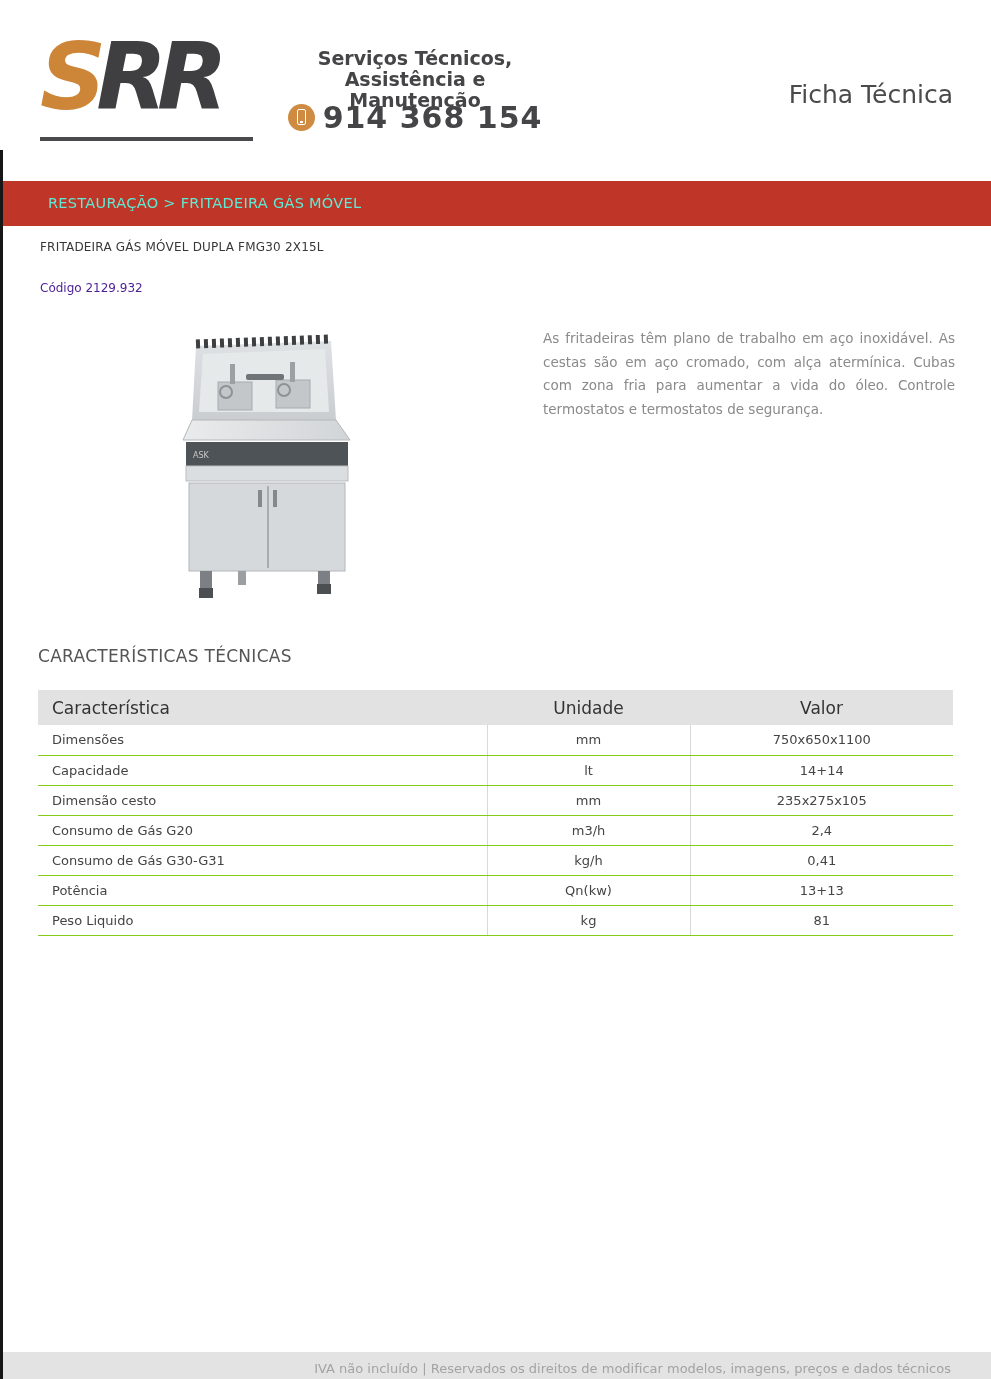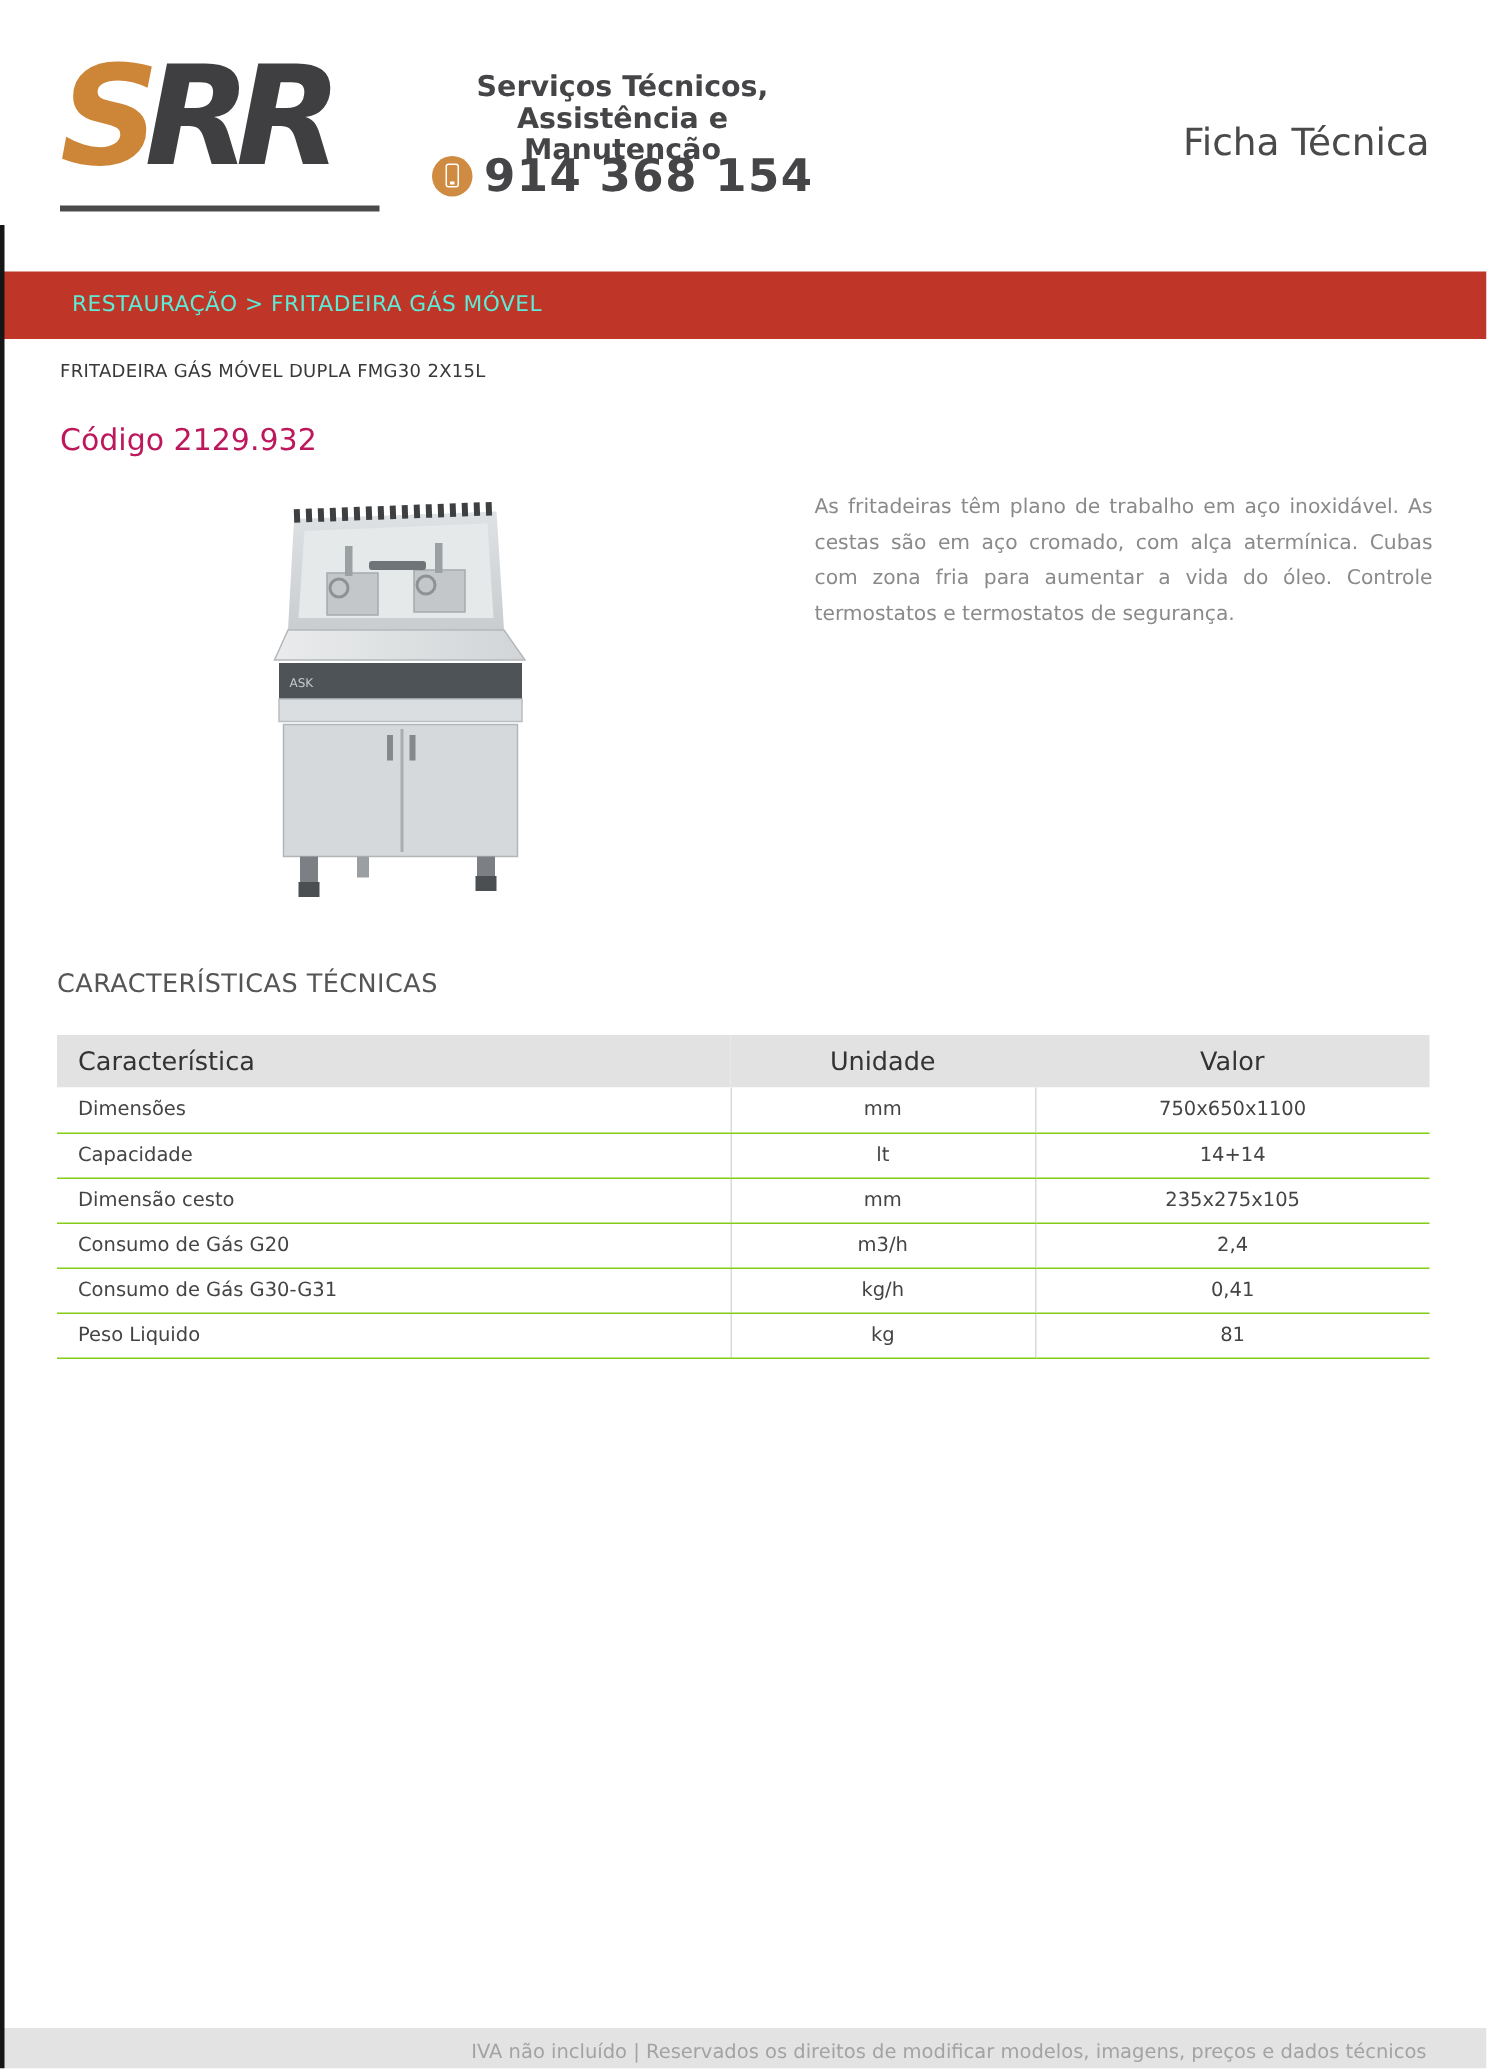--- a/index.html
+++ b/index.html
@@ -28,21 +28,21 @@
   .phone-number { font-weight:bold; font-size:30px; color:#454547; letter-spacing:1px; white-space:nowrap; }
 
   .ficha { position:absolute; right:38px; top:80px; font-size:25px; color:#4a4a4a; }
 
   
   .crumbbar { position:absolute; top:181px; left:0; right:0; height:45px; background:#bf3629; }
   .crumbbar .crumb { position:absolute; left:48px; top:0; line-height:45px; font-size:14.5px; color:#5eead4; letter-spacing:.3px; }
 
   
   .prod-title { position:absolute; left:40px; top:240px; font-size:12px; color:#383838; letter-spacing:.2px; }
-  .prod-code  { position:absolute; left:40px; top:281px; font-size:20px; color:#be185d; }
+  .prod-code  { position:absolute; left:40px; top:281px; font-size:12px; color:#4c1d95; }
 
   
   .prod-img { position:absolute; left:178px; top:330px; width:192px; height:274px; }
   .prod-img svg { width:100%; height:100%; display:block; }
 
   
   .prod-desc { position:absolute; left:543px; top:327px; width:412px;
                font-size:13.5px; line-height:23.5px; color:#8a8a8a; text-align:justify; }
 
   
@@ -172,20 +172,25 @@
         <td class="td-name">Consumo de Gás G20</td>
         <td class="td-center">m3/h</td>
         <td class="td-center">2,4</td>
       </tr>
       <tr>
         <td class="td-name">Consumo de Gás G30-G31</td>
         <td class="td-center">kg/h</td>
         <td class="td-center">0,41</td>
       </tr>
       <tr>
+        <td class="td-name">Potência</td>
+        <td class="td-center">Qn(kw)</td>
+        <td class="td-center">13+13</td>
+      </tr>
+      <tr>
         <td class="td-name">Peso Liquido</td>
         <td class="td-center">kg</td>
         <td class="td-center">81</td>
       </tr>
     </tbody>
 </table>
 
 <div class="footer">
   <span class="foot-text">IVA não incluído | Reservados os direitos de modificar modelos, imagens, preços e dados técnicos</span>
 </div>

